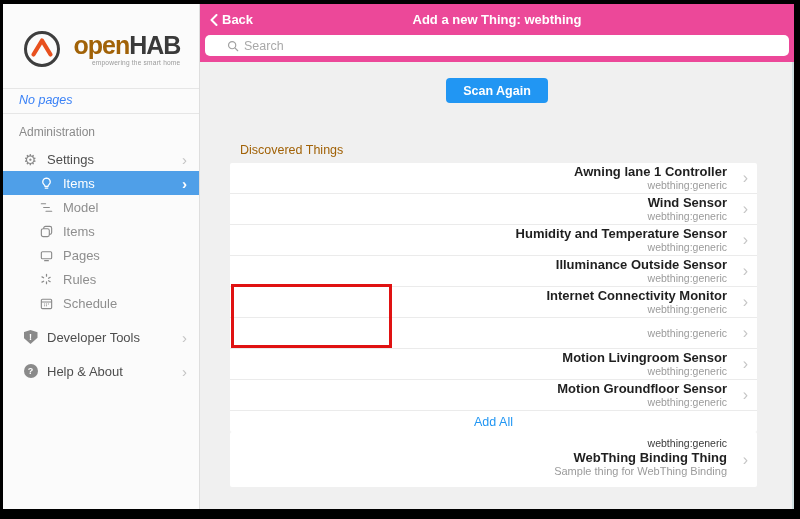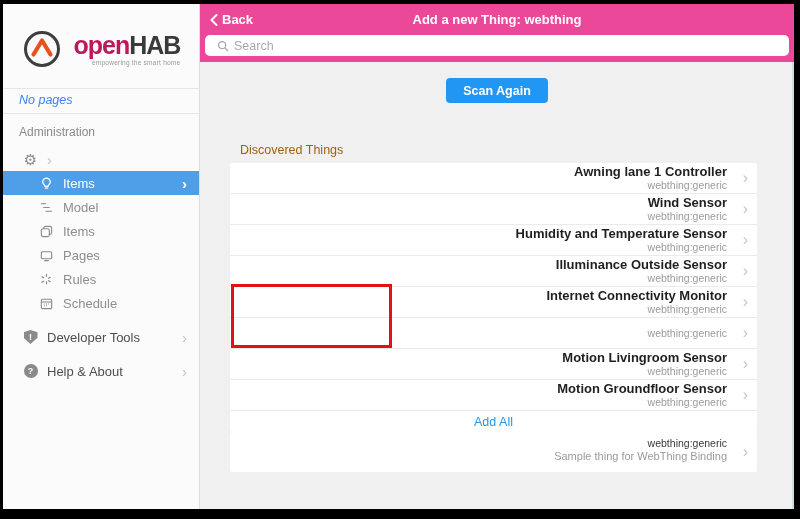--- a/index.html
+++ b/index.html
@@ -16,21 +16,21 @@
   }
   .edge-line { position: absolute; right: 0; top: 58px; bottom: 0; width: 2px; background: #cfdfe1; z-index: 6; }
 
   
   .sidebar {
     width: 197px; background: #fbfbfb; border-right: 1px solid #dedede;
     display: flex; flex-direction: column; flex-shrink: 0;
   }
   .logo-area { padding: 25px 0 19px; display: flex; justify-content: center; align-items: center; gap: 5px; }
   .logo-word { font-size: 25px; font-weight: bold; letter-spacing: -1px; line-height: 25px; }
-  .lw-open { color: #be185d; margin-left: 7px; }
+  .lw-open { color: #a16207; margin-left: 7px; }
   .lw-hab { color: #3a3a3a; }
   .logo-tagline { font-size: 6.6px; color: #9a9a9a; text-align: right; margin-top: 1px; letter-spacing: 0.2px; }
   .no-pages {
     border-top: 1px solid #e6e6e6; border-bottom: 1px solid #e6e6e6;
     padding: 4px 16px 6px; font-style: italic; color: #3b82f6; font-size: 12.5px;
   }
   .admin-label { padding: 11px 16px 8px; font-size: 12px; color: #8a8a8a; }
   .menu { font-size: 13px; }
   .menu-item {
     height: 24px; display: flex; align-items: center;
@@ -58,21 +58,21 @@
   .topbar { background: #ec4899; flex-shrink: 0; }
   .nav-row { height: 31px; position: relative; display: flex; align-items: center; }
   .back-btn {
     position: absolute; left: 10px; display: flex; align-items: center; gap: 4px;
     color: #fff; font-size: 13px; font-weight: 600; cursor: pointer;
   }
   .nav-title { flex: 1; text-align: center; color: #fff; font-weight: bold; font-size: 13px; }
   .search-row { padding: 0 5px 6px; }
   .search-box {
     height: 21px; background: #fff; border-radius: 5px;
-    display: flex; align-items: center; padding: 0 12px; gap: 5px;
+    display: flex; align-items: center; padding: 0 22px; gap: 5px;
   }
   .search-input {
     border: none; outline: none; flex: 1; font-size: 12.5px; color: #333;
     font-family: "Liberation Sans", sans-serif; background: transparent;
   }
   .search-input::placeholder { color: #a9a9a9; }
 
   .content { flex: 1; background: #f0f0f0; position: relative; overflow: hidden; }
   .scan-btn {
     display: block; margin: 16px auto 0; width: 102px; height: 25px;
@@ -126,20 +126,21 @@
       </div>
     </div>
 
     <div class="no-pages">No pages</div>
     <div class="admin-label">Administration</div>
 
     <nav class="menu">
 
       <div class="menu-item">
         <span class="mi-icon gear-glyph">⚙</span>
+        <span class="mi-label">Settings</span>
         <span class="side-chev">›</span>
       </div>
 
       <div class="menu-item sub active">
         <span class="mi-icon">
           <svg width="15" height="15" viewBox="0 0 16 16">
             <path d="M8 2.2a4 4 0 0 1 2.5 7.1c-.6.5-.9 1-.9 1.7H6.4c0-.7-.3-1.2-.9-1.7A4 4 0 0 1 8 2.2z" fill="none" stroke="currentColor" stroke-width="1.3"></path>
             <path d="M6.6 12.9h2.8" stroke="currentColor" stroke-width="1.3" stroke-linecap="round"></path>
           </svg>
         </span>
@@ -290,20 +291,21 @@
           <span class="t-chev">›</span>
         </div>
 
         <div class="add-all-row">Add All</div>
       </div>
 
 
       <div class="card">
         <div class="m-row">
           <div class="m-type">webthing:generic</div>
+          <div class="m-title">WebThing Binding Thing</div>
           <div class="m-desc">Sample thing for WebThing Binding</div>
           <span class="m-chev">›</span>
         </div>
       </div>
 
     </div>
   </div>
 
   <div class="edge-line"></div>
 </div>

